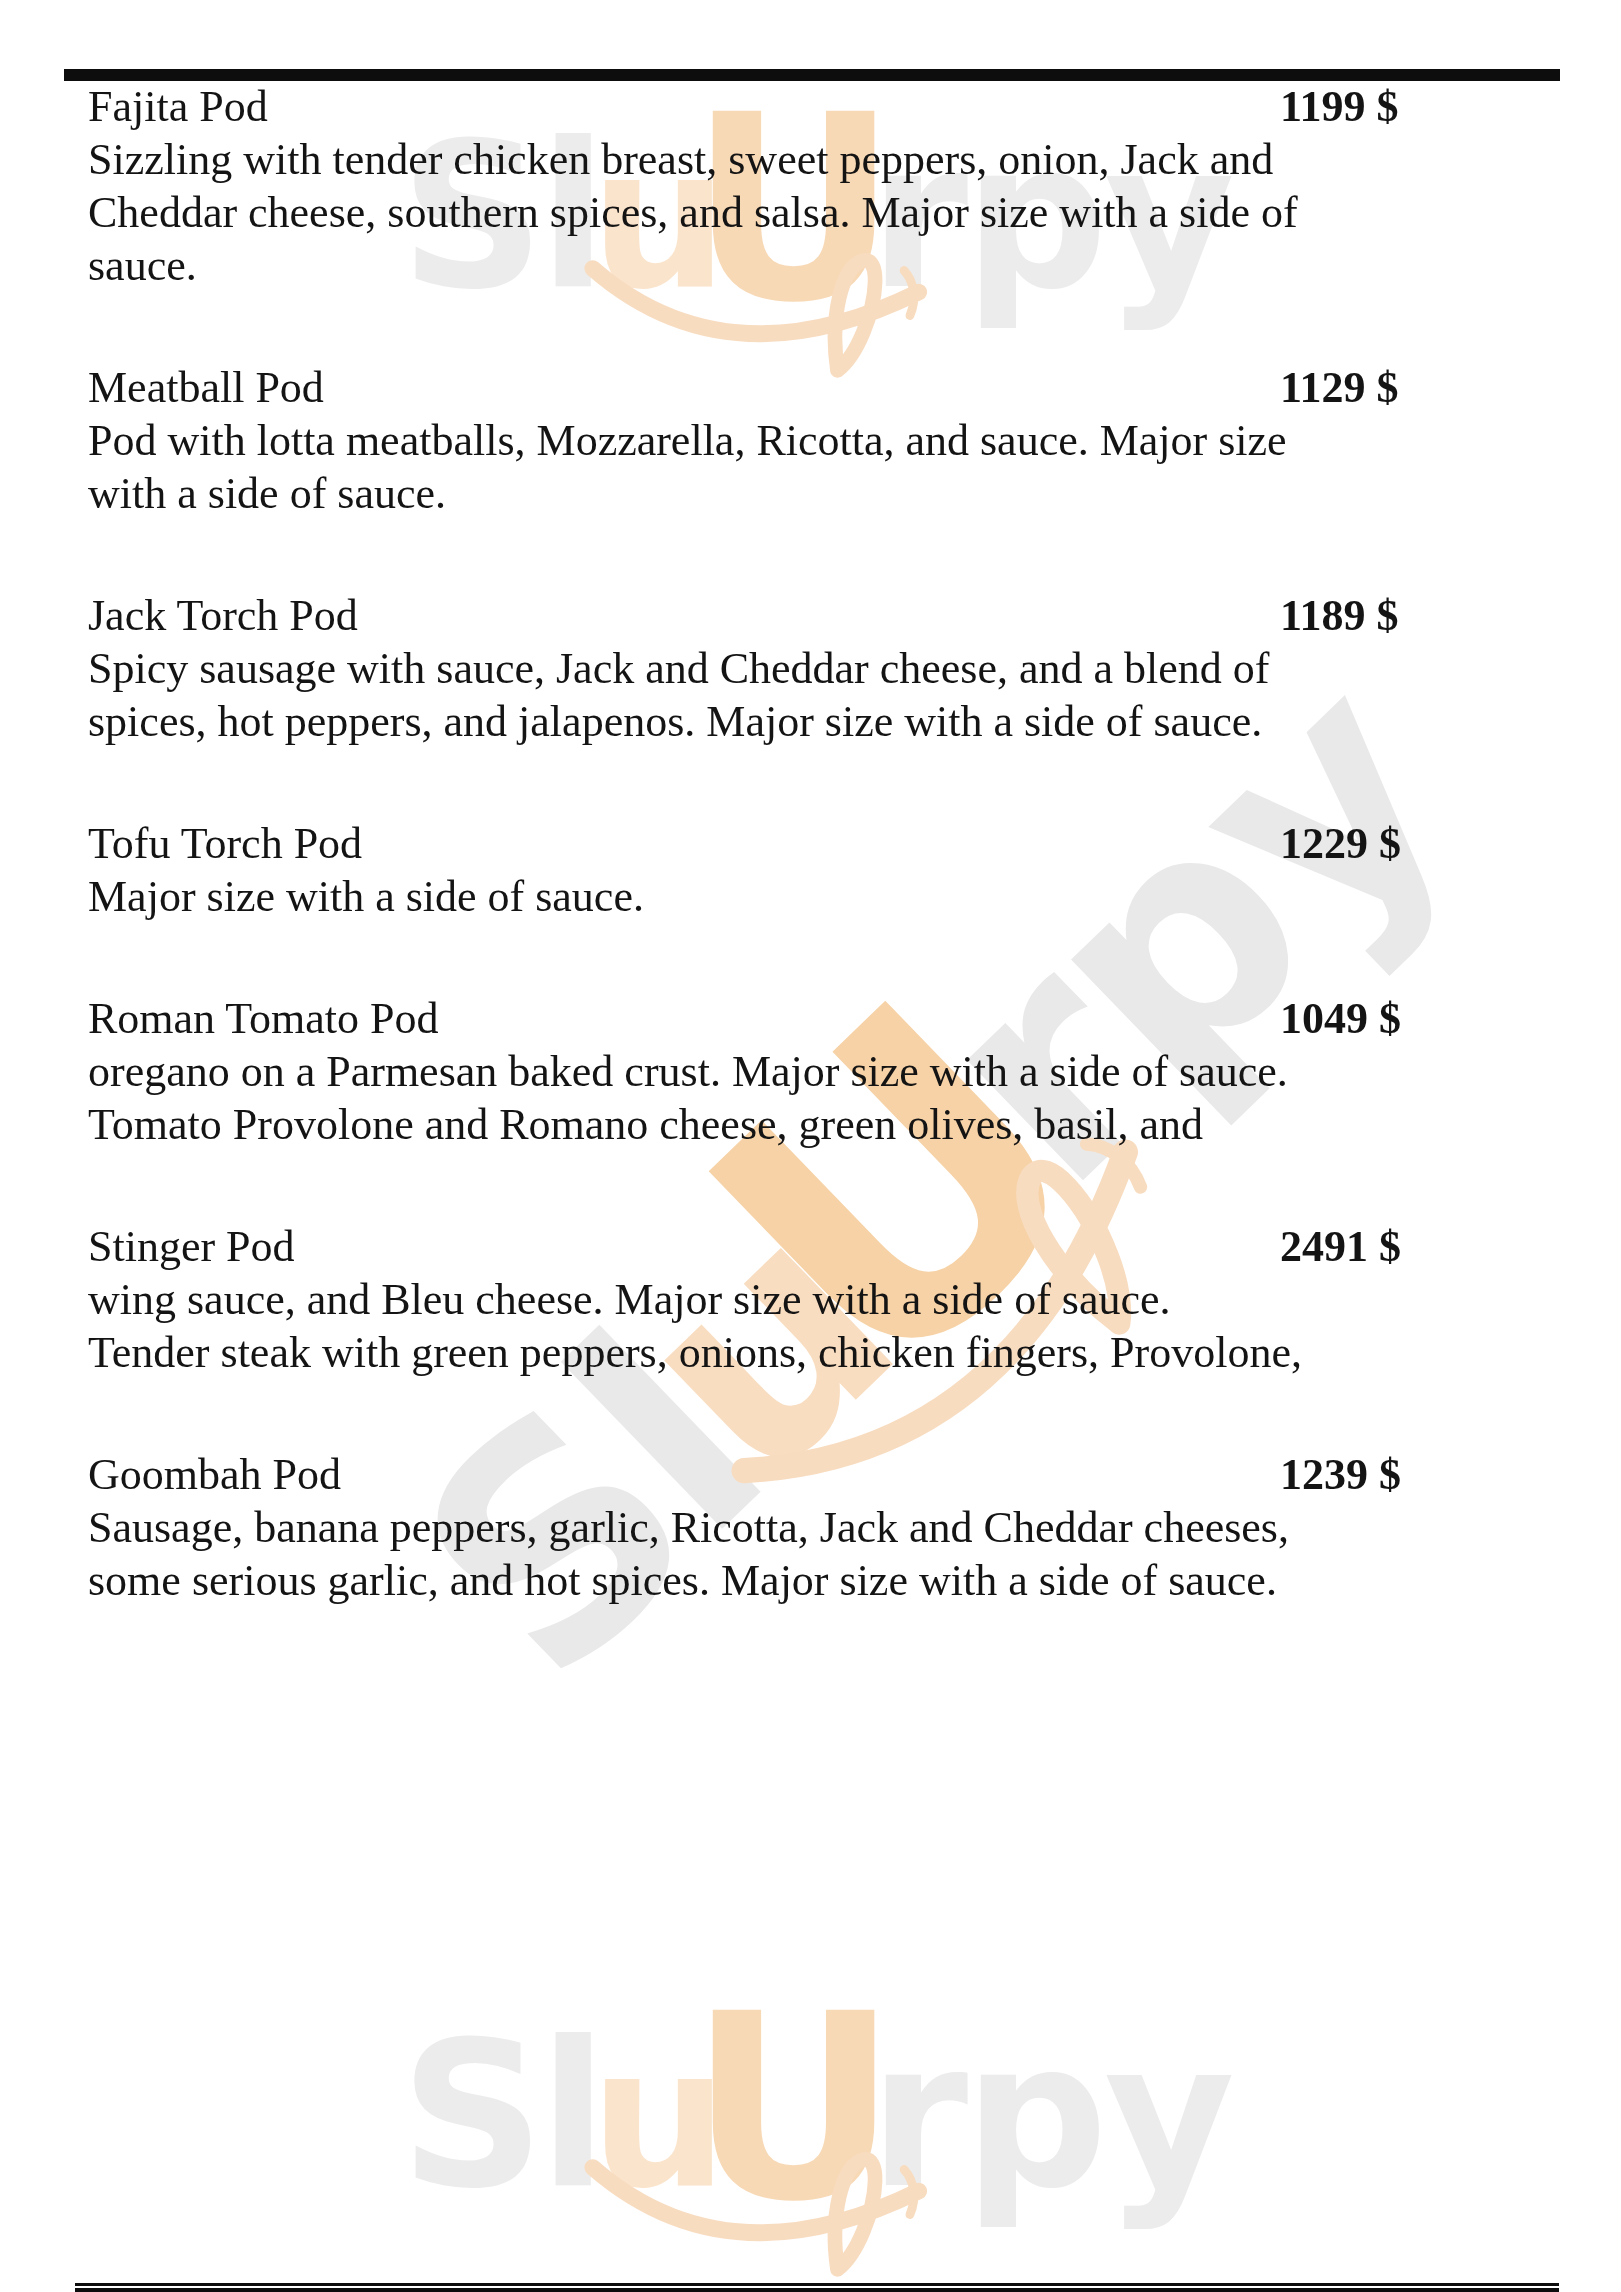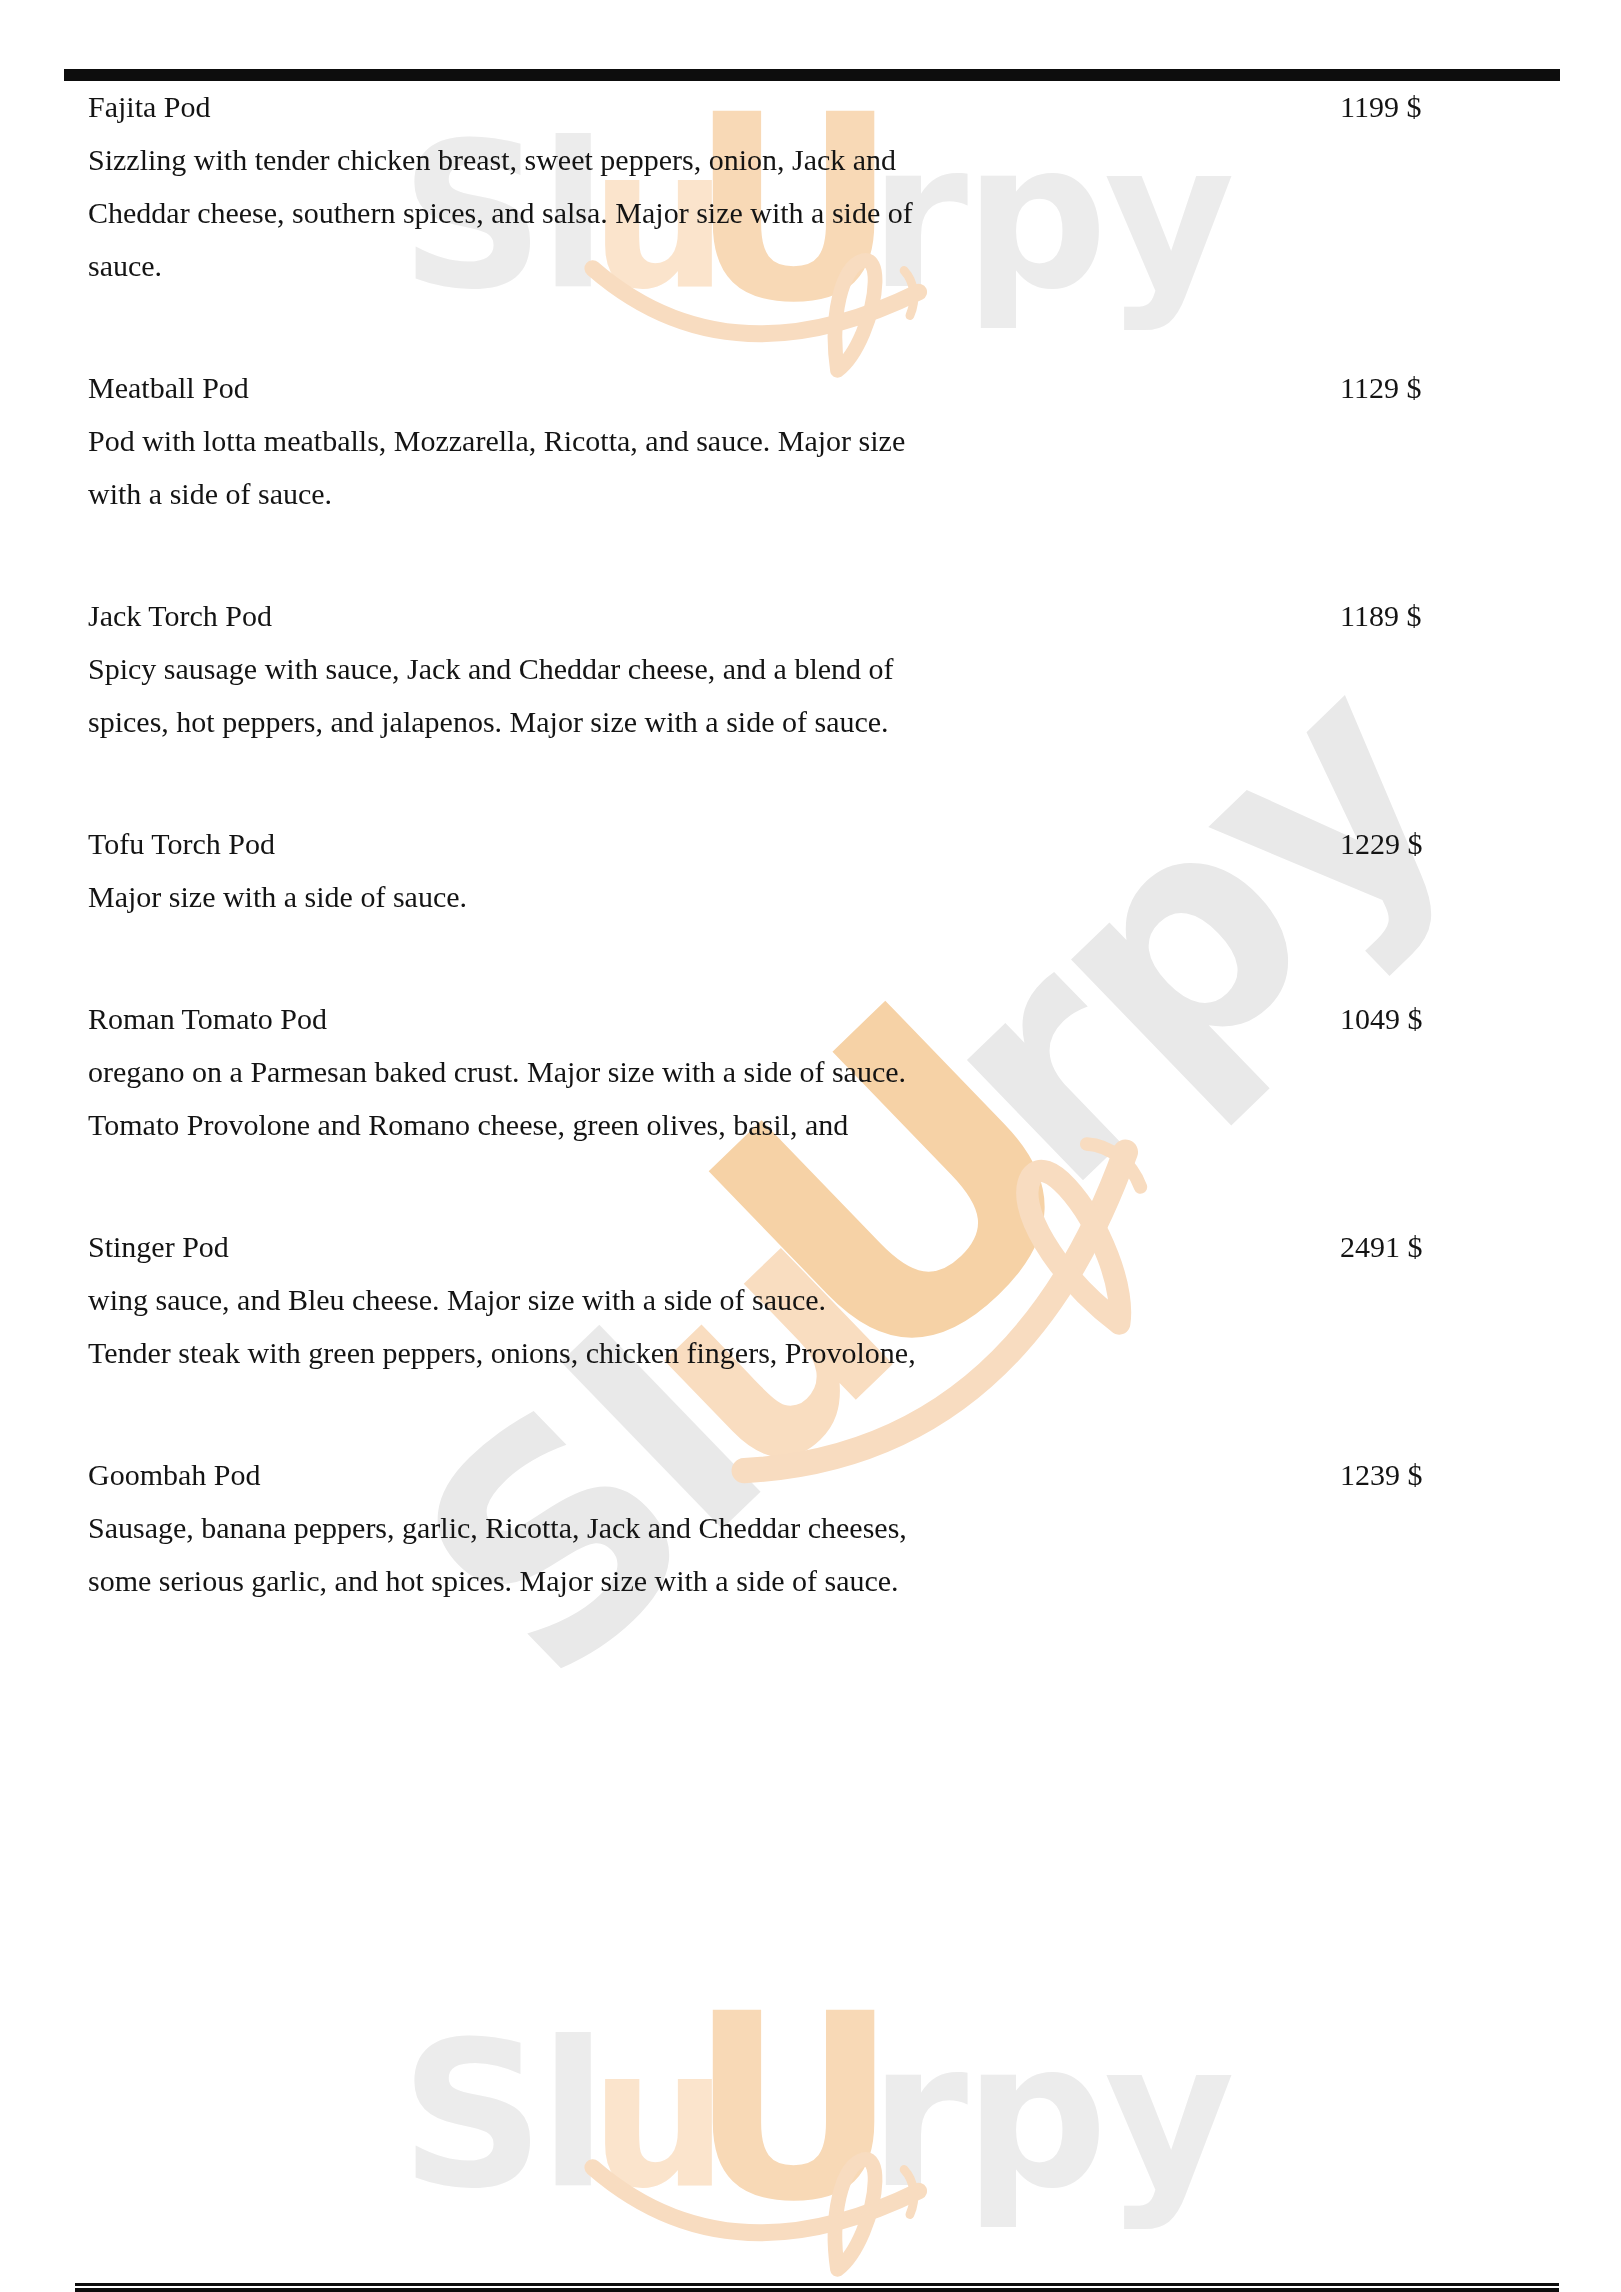--- a/index.html
+++ b/index.html
@@ -27,28 +27,29 @@
   .bottombar .thick{ height:4.9px; background:#0d0d0d; }
 
   
   .menu {
     position:absolute; left:88px; top:80px; z-index:3;
   }
   .item {
     position:relative;
     width:1137px;
     margin-bottom:69px;
-    font-size:30px;
+    font-size:44px;
     line-height:53px;
   }
   .item-name { white-space:nowrap; }
   .desc-line { white-space:nowrap; }
   .price {
-    position:absolute; left:1252px; top:0;
+    position:absolute; left:1192px; top:0;
     white-space:nowrap;
+    font-weight:bold;
   }
 
   
   .wm {
     position:absolute; z-index:0;
     width:863px; height:294px;
     font-family:"DejaVu Sans", sans-serif;
     font-weight:bold;
     white-space:nowrap;
     pointer-events:none;

